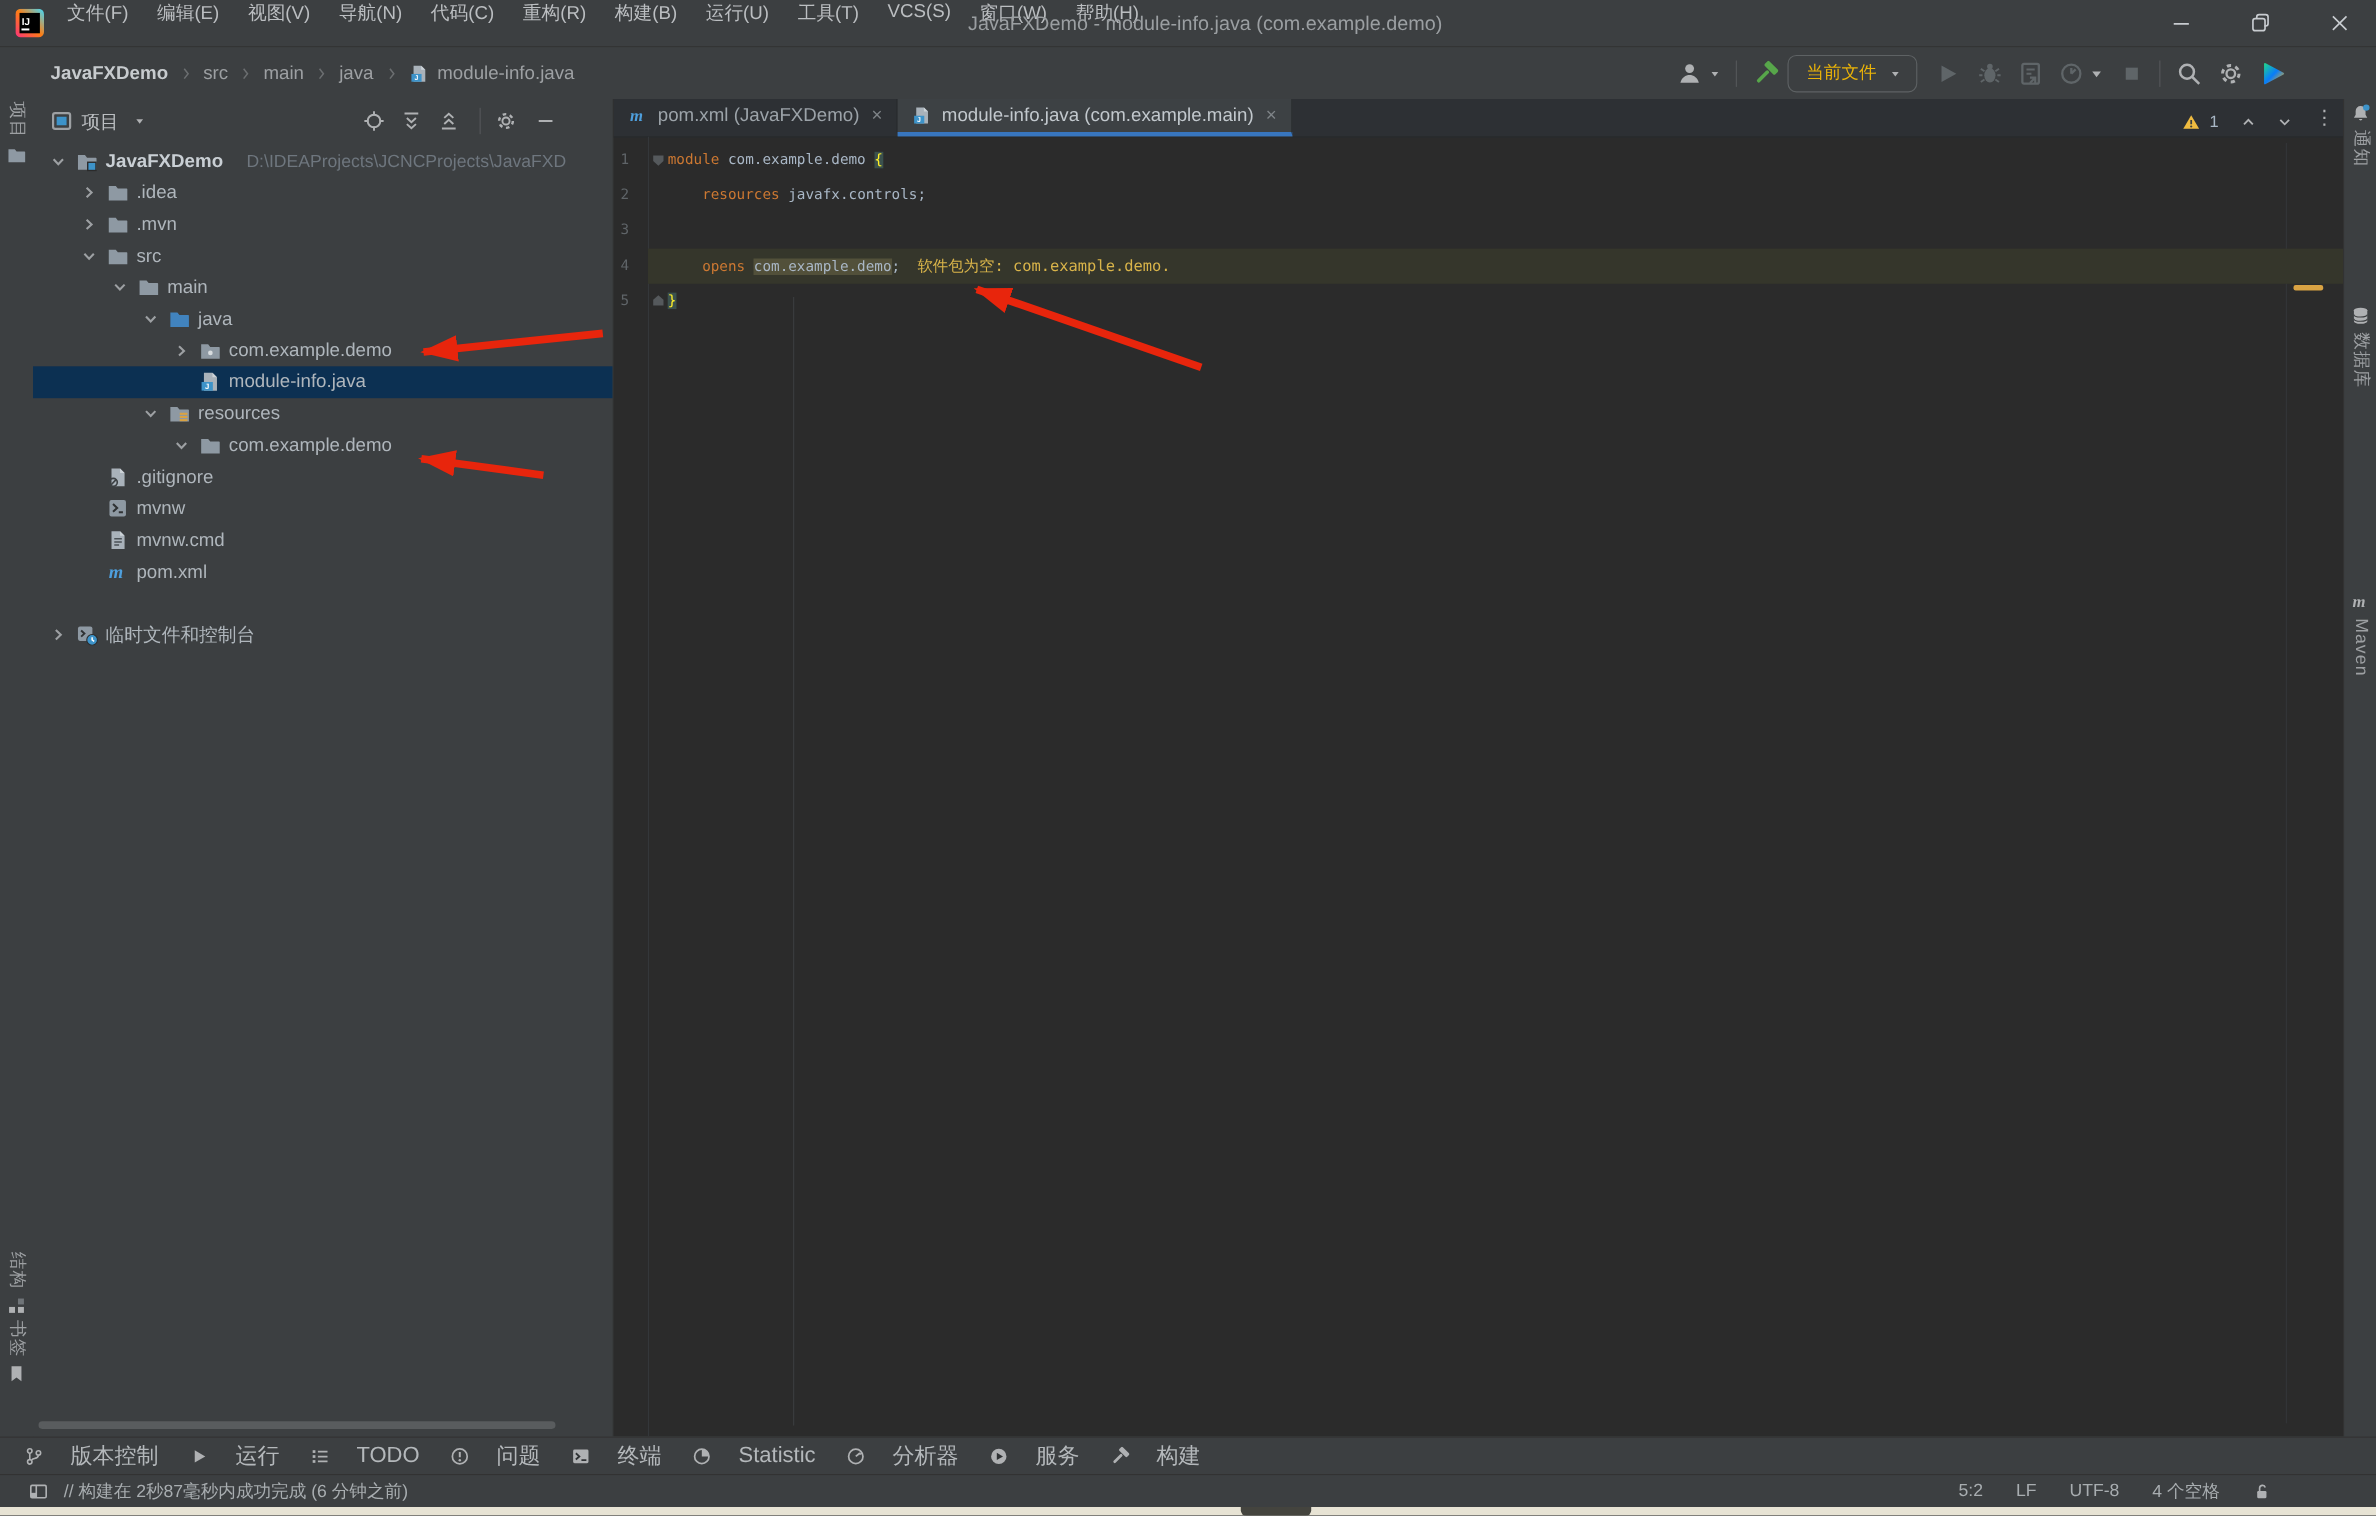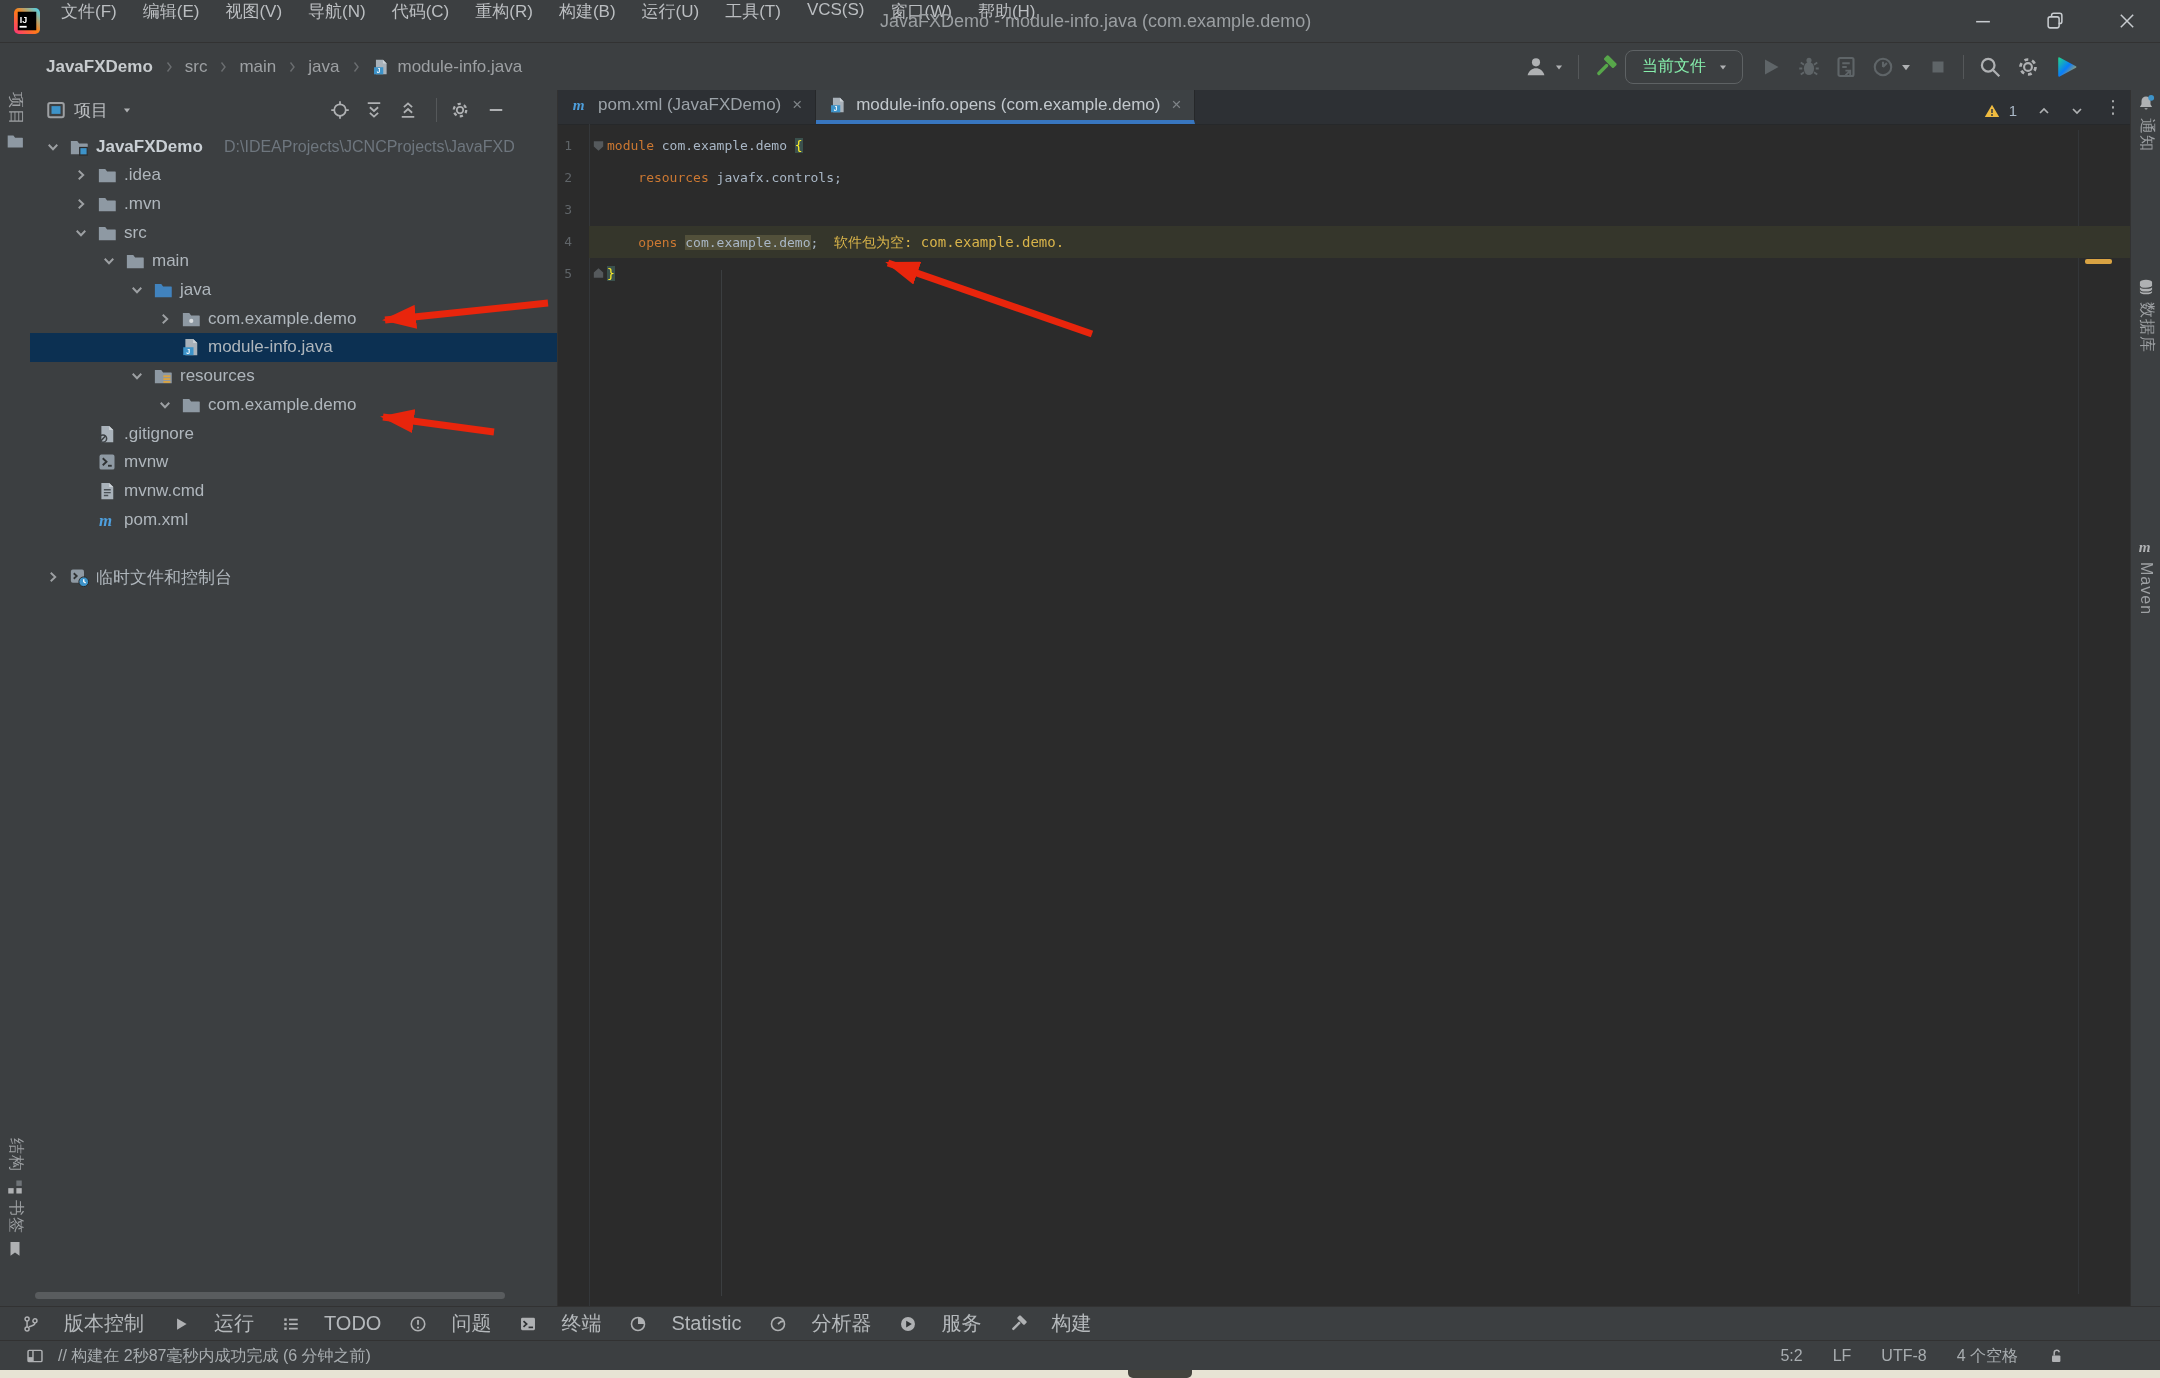--- a/index.html
+++ b/index.html
@@ -19,21 +19,21 @@
   .menu-item{padding:0 13px;font-size:17px;color:#BBBEC1;cursor:default;}
   #win-title{position:absolute;left:880px;top:0;height:42px;display:flex;align-items:center;font-size:18px;color:#9B9FA2;}
   .win-btn{position:absolute;top:0;width:34px;height:42px;display:flex;align-items:center;justify-content:center;}
 
   
   #toolbar{position:absolute;left:0;top:43px;width:2160px;height:47px;background:#3C3F41;border-bottom:1px solid #323232;}
   #breadcrumbs{position:absolute;left:46px;top:0;height:47px;display:flex;align-items:center;gap:8px;font-size:17px;color:#9DA0A3;}
   .crumb-first{font-weight:bold;color:#C7CBCE;}
   #toolbar-right{position:absolute;right:80px;top:0;height:47px;display:flex;align-items:center;}
   #run-combo{display:flex;align-items:center;gap:10px;height:32px;padding:0 12px 0 16px;border:1px solid #5E6264;
-             border-radius:8px;font-size:16px;color:#86efac;margin:0 16px 0 6px;}
+             border-radius:8px;font-size:16px;color:#eab308;margin:0 16px 0 6px;}
 
   
   #left-stripe{position:absolute;left:0;top:90px;width:30px;height:1216px;background:#3C3F41;border-right:1px solid #323232;}
   #right-stripe{position:absolute;left:2130px;top:90px;width:30px;height:1216px;background:#3C3F41;border-left:1px solid #323232;}
   .stripe-item{position:absolute;left:0;width:30px;display:flex;flex-direction:column;align-items:center;gap:6px;}
 
   
   #project-panel{position:absolute;left:30px;top:90px;width:527px;height:1216px;background:#3C3F41;border-right:1px solid #323232;overflow:hidden;}
   #panel-header{position:absolute;left:0;top:0;width:100%;height:40px;}
   #panel-title{position:absolute;left:44px;top:0;height:40px;display:flex;align-items:center;font-size:17px;color:#BBBEC1;}
@@ -553,21 +553,21 @@
         </div>
         <div class="etab active">
           <span class="icon s18">
             <svg viewBox="0 0 16 16">
               <path d="M3.5 1.5h6.2l3.3 3.3v9.7H3.5z" fill="#A9B2BA"></path>
               <path d="M9.7 1.5v3.3H13z" fill="#CDD3D8"></path>
               <rect x="1.8" y="8.2" width="8.2" height="6.3" fill="#3D93C9"></rect>
               <text x="4.2" y="13.4" font-size="5.6" font-weight="bold" fill="#fff" font-family="Liberation Sans">J</text>
             </svg>
           </span>
-          <span>module-info.opens (com.example.demo)</span>
+          <span>module-info.java (com.example.main)</span>
           <span class="close">×</span>
         </div>
       </div>
     <div id="tab-kebab">⋮</div>
     <div id="code">
       <div class="gutter-line"></div>
       <div class="vline1"></div>
       <div class="vline2"></div>
       <div id="stripe-mark"></div>
     <div class="current-line" style="top: 102px;"></div>

